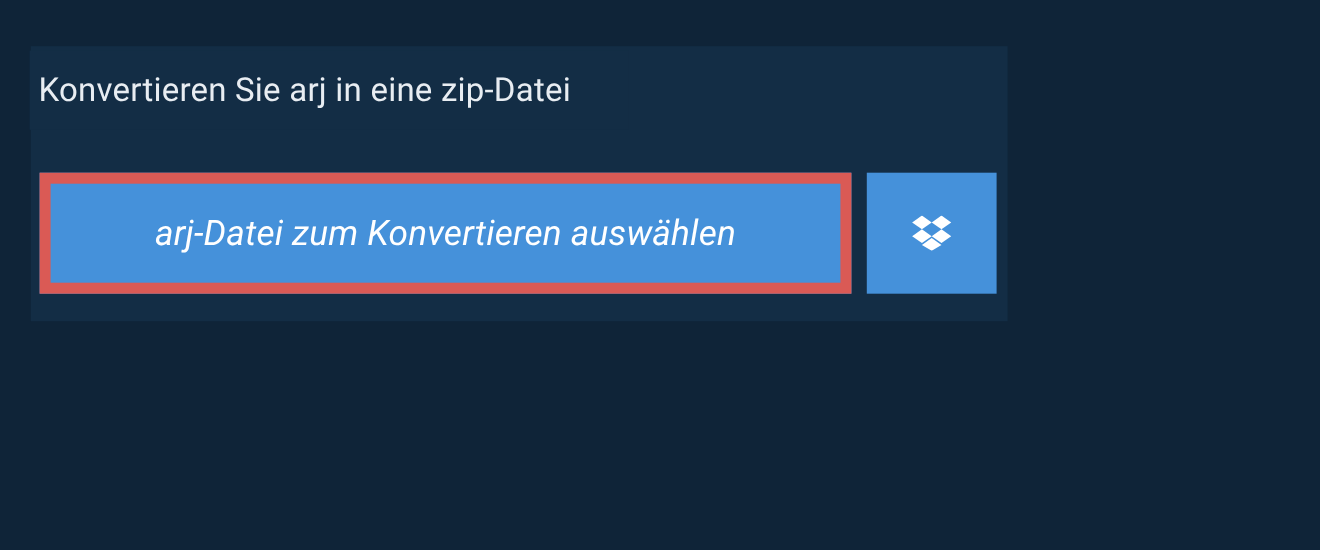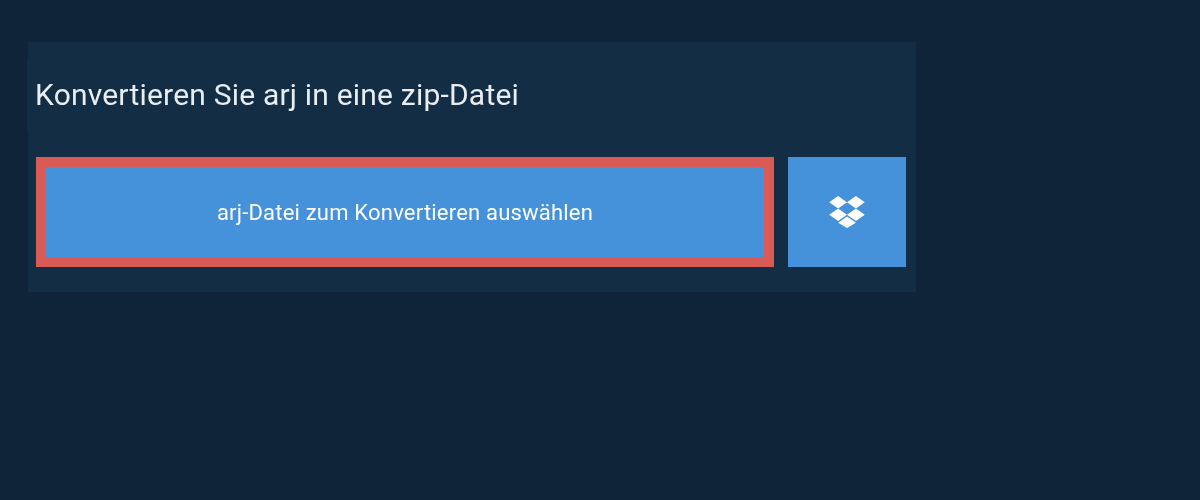--- a/index.html
+++ b/index.html
@@ -18,21 +18,21 @@
       position: absolute;
       left: 28px;
       top: 42px;
       width: 888px;
       height: 250px;
       background-color: #132d45;
     }
     .title-bar {
       position: absolute;
       left: -1px;
-      top: 16px;
+      top: 4px;
       width: 544px;
       height: 72px;
       background-color: #132d45;
       display: flex;
       align-items: center;
       padding-left: 8px;
     }
     .title-text {
       color: #e8edf2;
       font-size: 30px;
@@ -52,23 +52,24 @@
       height: 110px;
       background-color: #4591da;
       border: 10px solid #da5a55;
       display: flex;
       align-items: center;
       justify-content: center;
       cursor: pointer;
     }
     .select-file-label {
       color: #ffffff;
-      font-size: 22px;
+      font-size: 32px;
       font-weight: 400;
       letter-spacing: 0.2px;
+      font-style: italic;
     }
     .dropbox-button {
       width: 118px;
       height: 110px;
       background-color: #4591da;
       display: flex;
       align-items: center;
       justify-content: center;
       cursor: pointer;
     }

